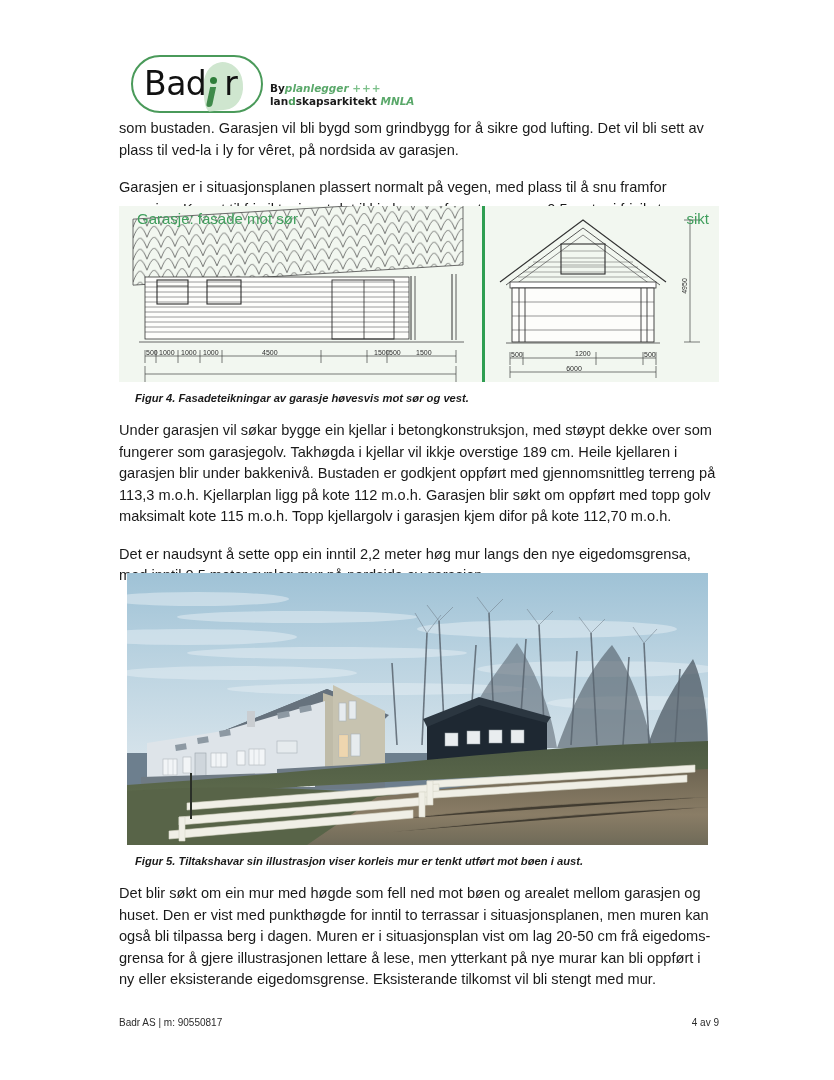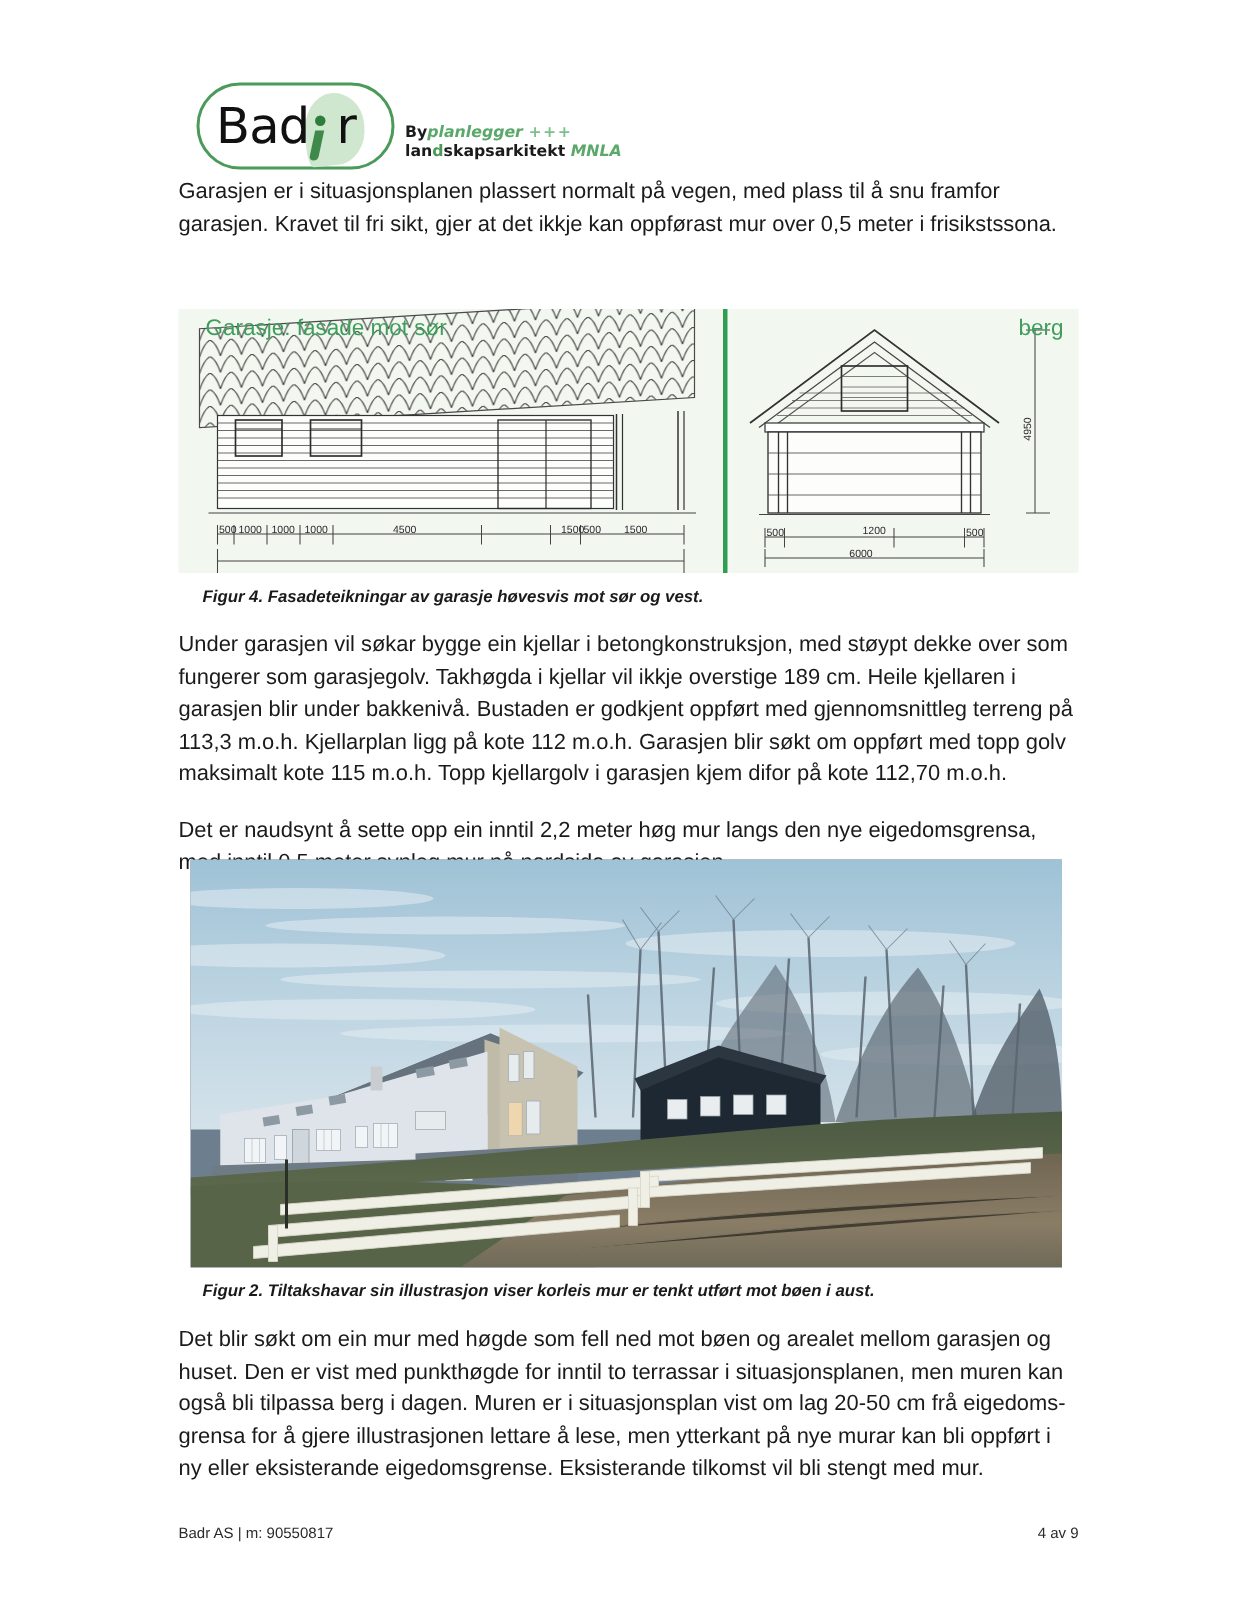--- a/index.html
+++ b/index.html
@@ -220,20 +220,21 @@
         <span class="plus">+++</span>
       </div>
       <div>
         <span>lan</span><span class="gd">d</span><span>skapsarkitekt</span>
         <span class="g">MNLA</span>
       </div>
     </div>
   </div>
 
   <div class="content" style="top:118px;">
+    <p class="body">som bustaden. Garasjen vil bli bygd som grindbygg for å sikre god lufting. Det vil bli sett av plass til ved-la i ly for vêret, på nordsida av garasjen.</p>
     <p class="body">Garasjen er i situasjonsplanen plassert normalt på vegen, med plass til å snu framfor garasjen. Kravet til fri sikt, gjer at det ikkje kan oppførast mur over 0,5 meter i frisikstssona.</p>
   </div>
 
   <div class="fig4">
     <div class="half-left"></div>
     <div class="half-right"></div>
     <div class="divider"></div>
 
     <svg width="363" height="176" viewBox="0 0 363 176">
       <defs>
@@ -356,21 +357,21 @@
       <text class="dimtxt" x="87" y="150">1200</text>
       <text class="dimtxt" x="156" y="151">500</text>
 
       <line x1="22" y1="166" x2="168" y2="166" stroke="#444" stroke-width="0.7"></line>
       <line x1="22" y1="160" x2="22" y2="172" stroke="#444" stroke-width="0.7"></line>
       <line x1="168" y1="160" x2="168" y2="172" stroke="#444" stroke-width="0.7"></line>
       <text class="dimtxt" x="86" y="165" text-anchor="middle">6000</text>
     </svg>
 
     <div class="lbl-sor">Garasje: fasade mot sør</div>
-    <div class="lbl-vest">berg</div>
+    <div class="lbl-vest">sikt</div>
   </div>
 
   <div class="content" style="top:385px;">
     <p class="caption">Figur 4. Fasadeteikningar av garasje høvesvis mot sør og vest.</p>
     <p class="body">Under garasjen vil søkar bygge ein kjellar i betongkonstruksjon, med støypt dekke over som fungerer som garasjegolv. Takhøgda i kjellar vil ikkje overstige 189 cm. Heile kjellaren i garasjen blir under bakkenivå. Bustaden er godkjent oppført med gjennomsnittleg terreng på 113,3 m.o.h. Kjellarplan ligg på kote 112 m.o.h. Garasjen blir søkt om oppført med topp golv maksimalt kote 115 m.o.h. Topp kjellargolv i garasjen kjem difor på kote 112,70 m.o.h.</p>
     <p class="body">Det er naudsynt å sette opp ein inntil 2,2 meter høg mur langs den nye eigedomsgrensa, med inntil 0,5 meter synleg mur på nordsida av garasjen.</p>
   </div>
 
   <div class="fig5">
     <svg width="581" height="272" viewBox="0 0 581 272">
@@ -527,21 +528,21 @@
         <path d="M300,208 L306,208 L306,232 L300,232 Z"></path>
         <path d="M292,219 L298,219 L298,244 L292,244 Z"></path>
         <path d="M52,244 L58,244 L58,268 L52,268 Z"></path>
       </g>
 
       <line x1="64" y1="200" x2="64" y2="246" stroke="#2a2f28" stroke-width="2"></line>
     </svg>
   </div>
 
   <div class="content" style="top:848px;">
-    <p class="caption">Figur 2. Tiltakshavar sin illustrasjon viser korleis mur er tenkt utført mot bøen i aust.</p>
+    <p class="caption">Figur 5. Tiltakshavar sin illustrasjon viser korleis mur er tenkt utført mot bøen i aust.</p>
     <p class="body tight">Det blir søkt om ein mur med høgde som fell ned mot bøen og arealet mellom garasjen og huset. Den er vist med punkthøgde for inntil to terrassar i situasjonsplanen, men muren kan også bli tilpassa berg i dagen. Muren er i situasjonsplan vist om lag 20-50 cm frå eigedoms-grensa for å gjere illustrasjonen lettare å lese, men ytterkant på nye murar kan bli oppført i ny eller eksisterande eigedomsgrense. Eksisterande tilkomst vil bli stengt med mur.</p>
   </div>
 
   <div class="footer">
     <span class="left">Badr AS | m: 90550817</span>
     <span class="right">4 av 9</span>
   </div>
 
 </div>
 

